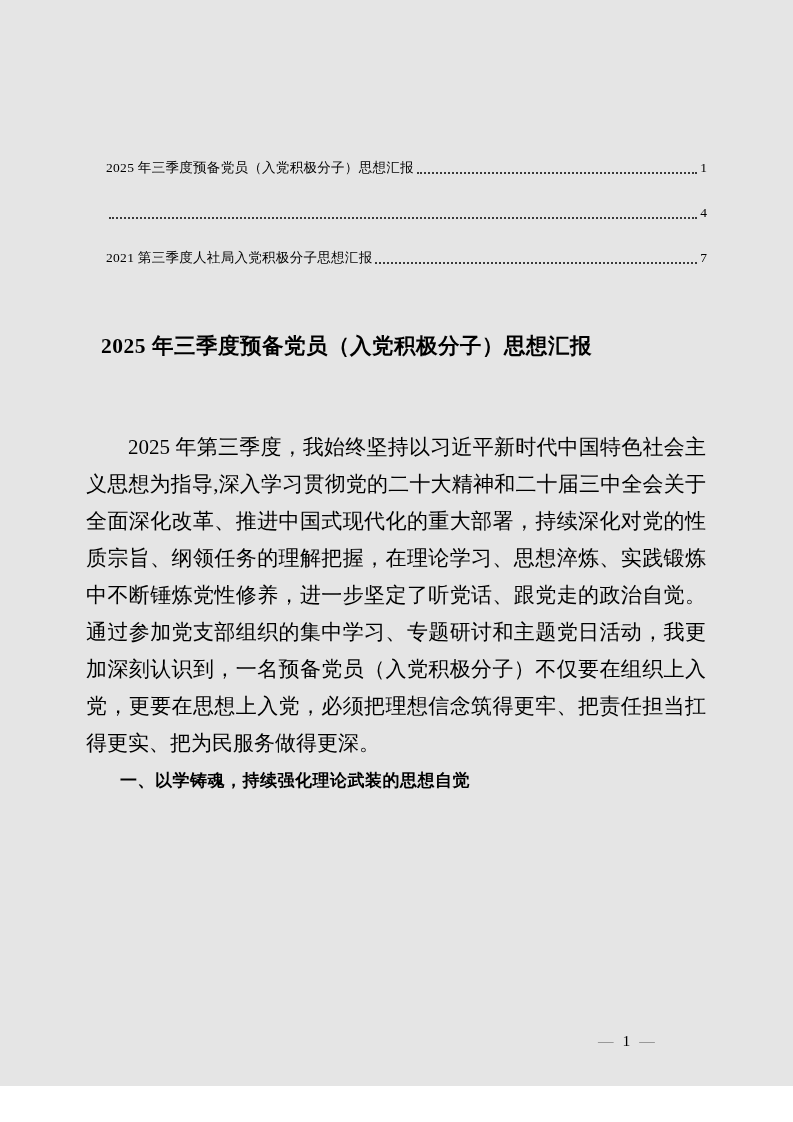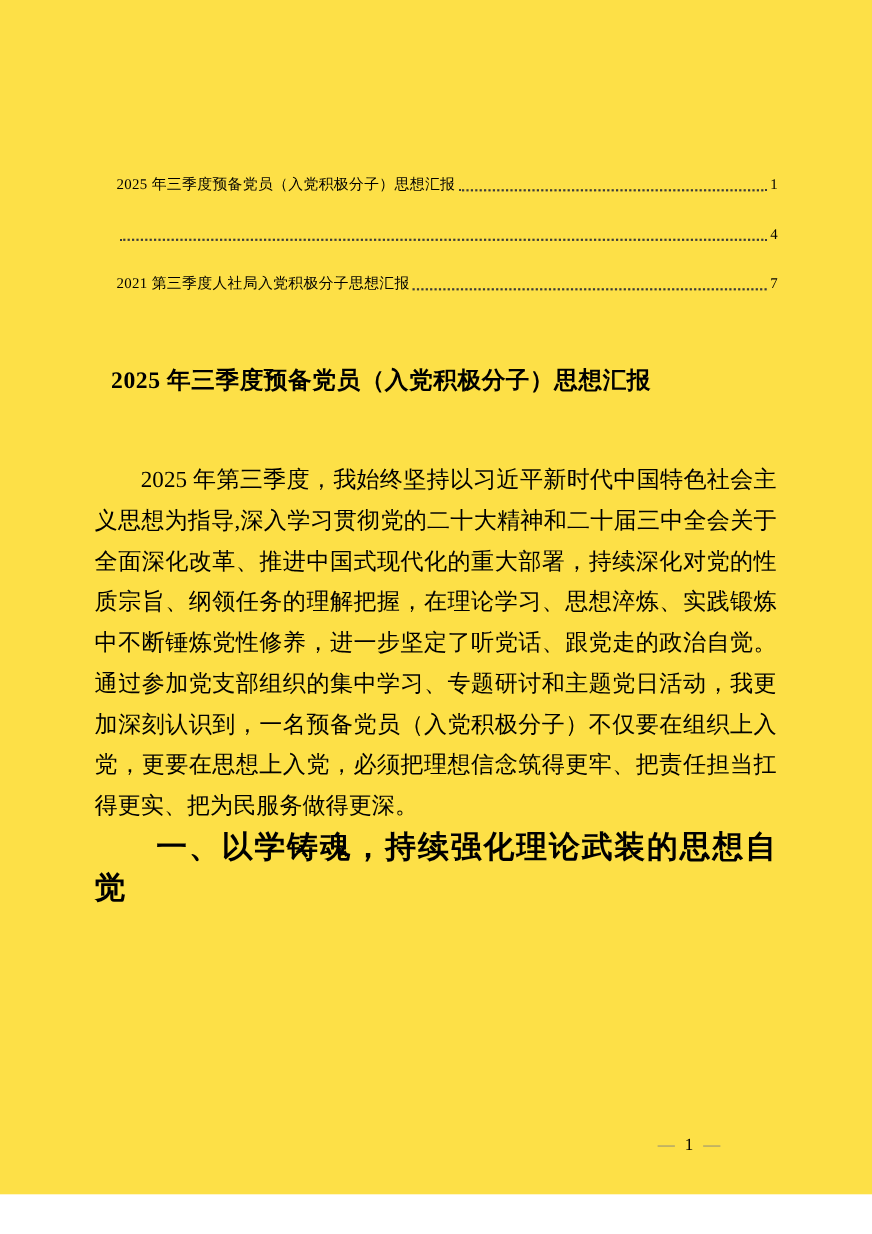--- a/index.html
+++ b/index.html
@@ -4,21 +4,21 @@
 <style>
   html, body {
     margin: 0;
     padding: 0;
     background: #ffffff;
   }
   .page {
     position: relative;
     width: 793px;
     height: 1086px;
-    background: #fde047;
+    background: #e5e5e5;
     color: #000000;
     font-family: "Liberation Serif", "DejaVu Serif", serif;
     overflow: hidden;
   }
 
   
   .toc {
     position: absolute;
     top: 158px;
     left: 86px;
@@ -56,35 +56,35 @@
     margin: 0;
     font-size: 21.5px;
     font-weight: bold;
     letter-spacing: 0.5px;
     white-space: nowrap;
   }
 
   
   .doc-body {
     position: absolute;
-    top: 418px;
+    top: 429px;
     left: 86px;
     width: 620px;
     font-size: 21px;
     line-height: 37px;
     text-align: justify;
     text-justify: inter-character;
   }
   .para {
     margin: 0;
     text-indent: 2em;
   }
   .section-heading {
     margin: 0;
-    font-size: 28px;
+    font-size: 17px;
     font-weight: bold;
     font-family: "Liberation Sans", "DejaVu Sans", sans-serif;
     text-indent: 2em;
     line-height: 37px;
     letter-spacing: 0.5px;
   }
 
   
   .footer {
     position: absolute;

